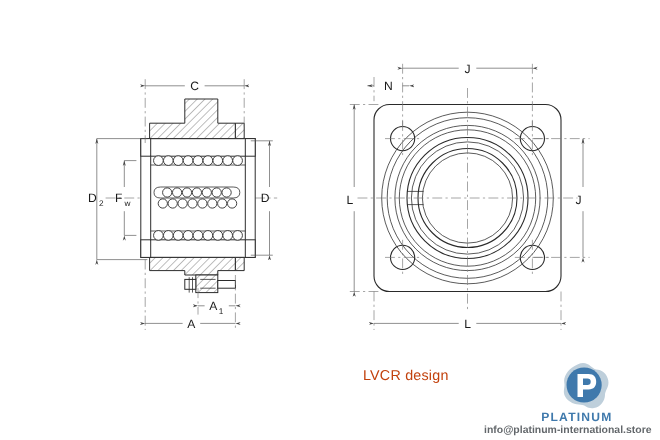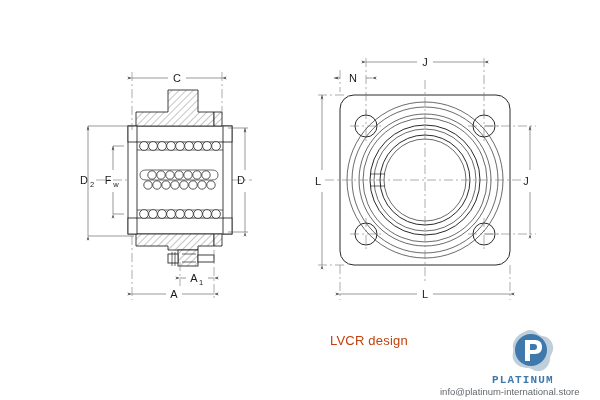--- a/index.html
+++ b/index.html
@@ -43,34 +43,34 @@
     position: absolute;
     left: 64px;
     top: 0px;
     width: 56px;
     height: 48px;
   }
   #wm-brand {
     position: absolute;
     left: 54px;
     top: 46px;
-    font-family: Liberation Mono, monospace;
+    font-family: Liberation Sans, sans-serif;
     font-size: 11px;
     font-weight: bold;
     letter-spacing: 1.1px;
     color: #2f6ea5;
     white-space: nowrap;
   }
   #wm-email {
     position: absolute;
     left: 2px;
     top: 58px;
     font-family: "Liberation Sans", sans-serif;
     font-size: 9.5px;
-    font-weight: normal;
+    font-weight: bold;
     color: #555a5e;
     white-space: nowrap;
   }
   .dimlabel {
     font-family: "Liberation Sans", sans-serif;
     font-size: 11px;
     fill: #1a1a1a;
   }
   .dimlabel-sub {
     font-family: "Liberation Sans", sans-serif;

